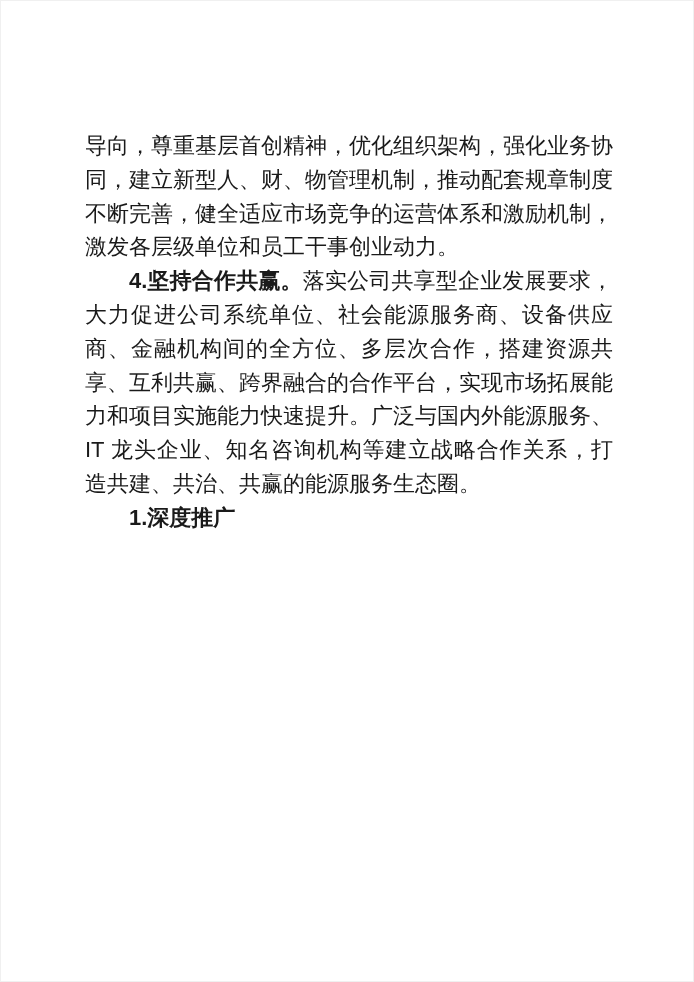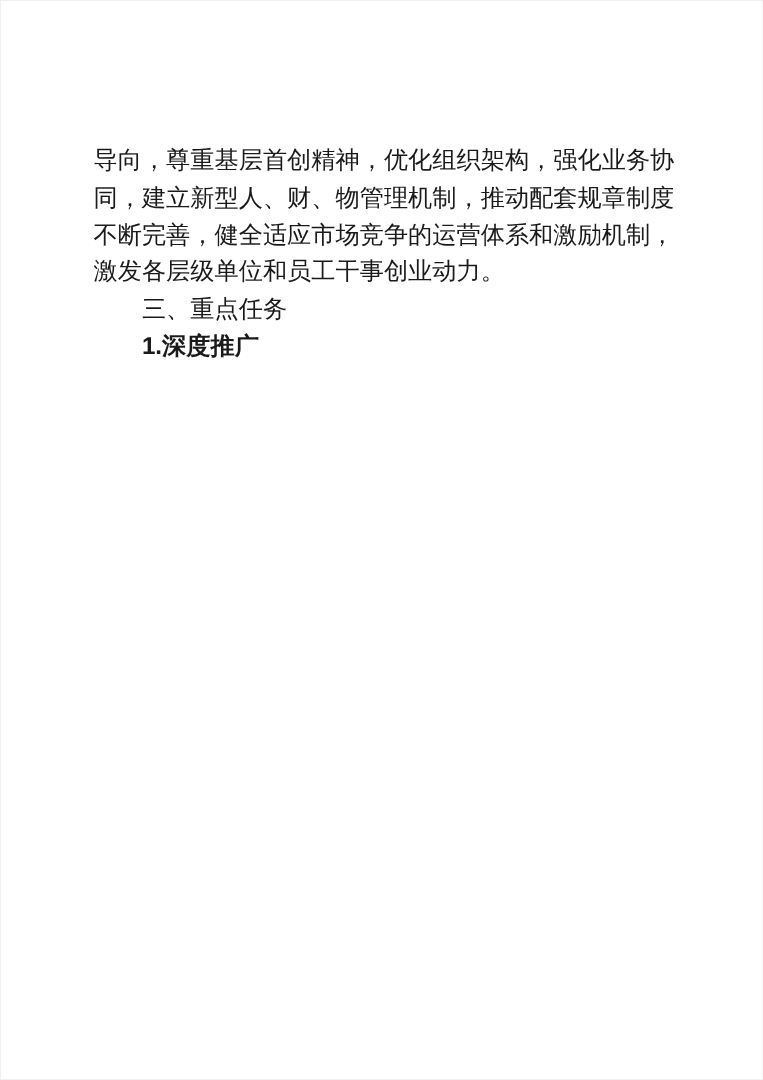--- a/index.html
+++ b/index.html
@@ -43,22 +43,22 @@
     }
   </style>
 </head>
 <body>
 
 <div class="canvas">
   <div class="text-block">
 
     <p><span class="run-regular">导向，尊重基层首创精神，优化组织架构，强化业务协同，建立新型人、财、物管理机制，推动配套规章制度不断完善，健全适应市场竞争的运营体系和激励机制，激发各层级单位和员工干事创业动力。</span></p>
 
+    <p class="indent"><span class="run-bold">4.坚持合作共赢。</span><span class="run-regular">落实公司共享型企业发展要求，大力促进公司系统单位、社会能源服务商、设备供应商、金融机构间的全方位、多层次合作，搭建资源共享、互利共赢、跨界融合的合作平台，实现市场拓展能力和项目实施能力快速提升。广泛与国内外能源服务、IT 龙头企业、知名咨询机构等建立战略合作关系，打造共建、共治、共赢的能源服务生态圈。</span></p>
 
-    <p class="indent"><span class="run-regular">三、重点任务</span></p>
 
 
 
     <p class="indent"><span class="run-bold">1.深度推广</span></p>
 
 
   </div>
 </div>
 
 </body></html>

